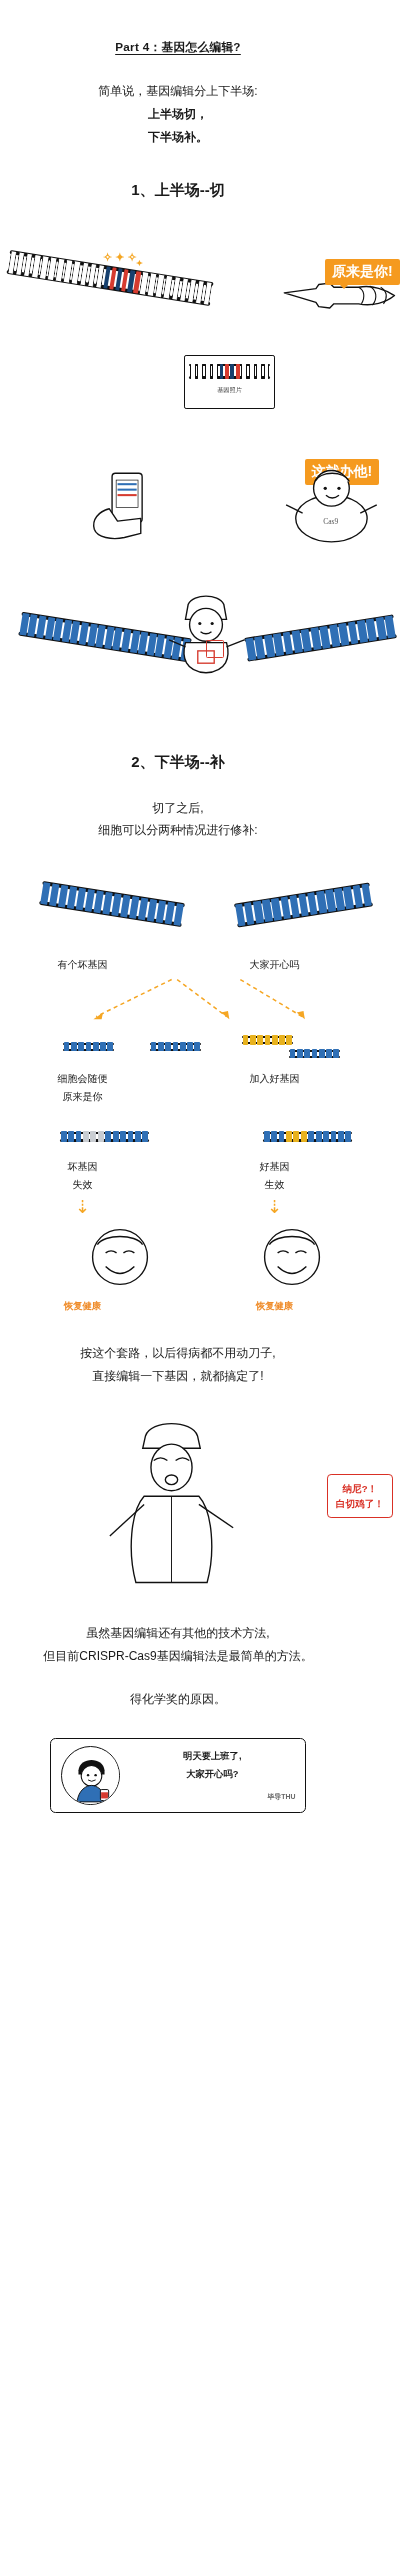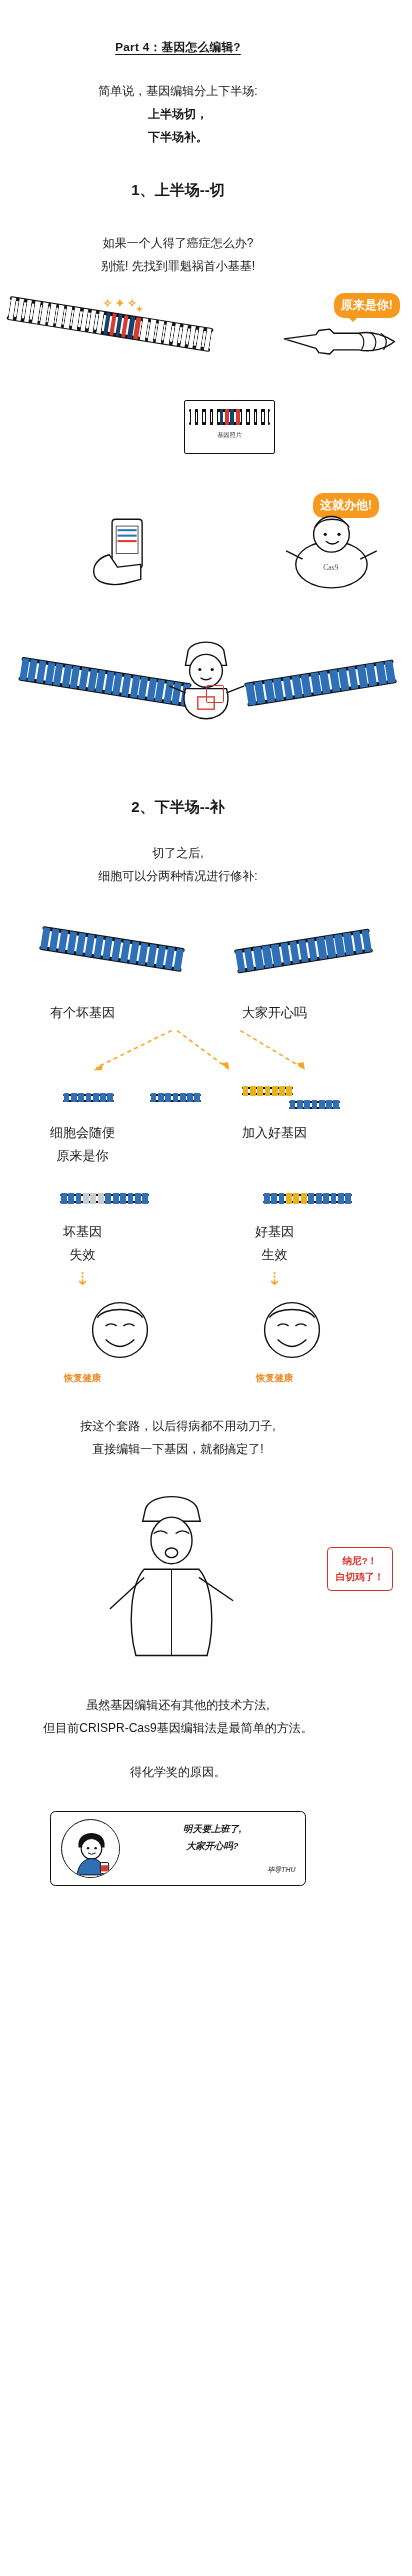--- a/index.html
+++ b/index.html
@@ -73,25 +73,26 @@
   .rung.gray { background:#c9cdd2; }
 
   .tilt-left { transform:rotate(-9deg); }
   .tilt-right { transform:rotate(9deg); }
 
   
   .bubble {
     position:absolute;
     background:#f59a1f;
     color:#fff;
-    font-size:12px;
+    font-size:14px;
     font-weight:bold;
     padding:4.1px 6.9px;
-    border-radius:10px;
+    border-radius:2px;
     white-space:nowrap;
+    margin-top:12px;
   }
   .bubble:after {
     content:"";
     position:absolute;
     width:0;height:0;
     border:4.8px solid transparent;
   }
   .bubble.down:after {
     border-top-color:#f59a1f;
     top:100%; left:15px;
@@ -113,21 +114,21 @@
     line-height:1.9;
     text-align:center;
   }
 
   .two-col {
     display:flex;
     width:357px;
     margin:0 auto;
     justify-content:space-between;
   }
-  .col { width:165px; text-align:center; font-size:13px; line-height:1.8; }
+  .col { width:165px; text-align:center; font-size:10px; line-height:1.8; }
 
   .arrow-orange { color:#f5a623; font-size:18px; line-height:1; }
   .orange-text { color:#ef8c2a; font-weight:bold; font-size:9.3px; }
 
   .dashed-arrow {
     stroke:#f5a623;
     stroke-width:2.2;
     stroke-dasharray:6 5;
     fill:none;
   }
@@ -144,21 +145,21 @@
     gap:9.6px;
   }
   .avatar-circle {
     width:59px;height:59px;border-radius:50%;
     border:1px solid #111;
     flex:0 0 59px;
     position:relative;
     overflow:hidden;
     background:#fff;
   }
-  .final-text { font-size:9.3px; line-height:1.9; text-align:center; flex:1; font-weight:bold;font-style:italic;}
+  .final-text { font-size:9.3px; line-height:1.9; text-align:center; flex:1; font-weight:bold;}
   .sign { font-size:6.9px; color:#666; text-align:right; }
   .bubble-red {
     border:1.4px solid #d93025;
     color:#d93025;
     background:#fff;
     font-weight:bold;
     font-size:9.6px;
     padding:5.5px 8.2px;
     border-radius:4.1px;
     line-height:1.6;
@@ -180,24 +181,20 @@
     <div class="bold">上半场切，</div>
     <div class="bold">下半场补。</div>
   </div>
 
   <div class="spacer-40"></div>
 
   <div class="section-head">1、上半场--切</div>
 
   <div class="spacer-40"></div>
 
-  <div class="para">
-    <div>如果一个人得了癌症怎么办?</div>
-    <div>别慌! 先找到罪魁祸首小基基!</div>
-  </div>
 
   <div class="spacer-22"></div>
 
   <div class="scene" style="height:76px;">
 
     <div style="position:absolute; left:6.9px; top:16.5px; width:206px;">
       <div class="dna tilt-right" style="width:206px;">
         <div class="rail top"></div>
         <div class="rail bot"></div>
         <div class="rungs">

